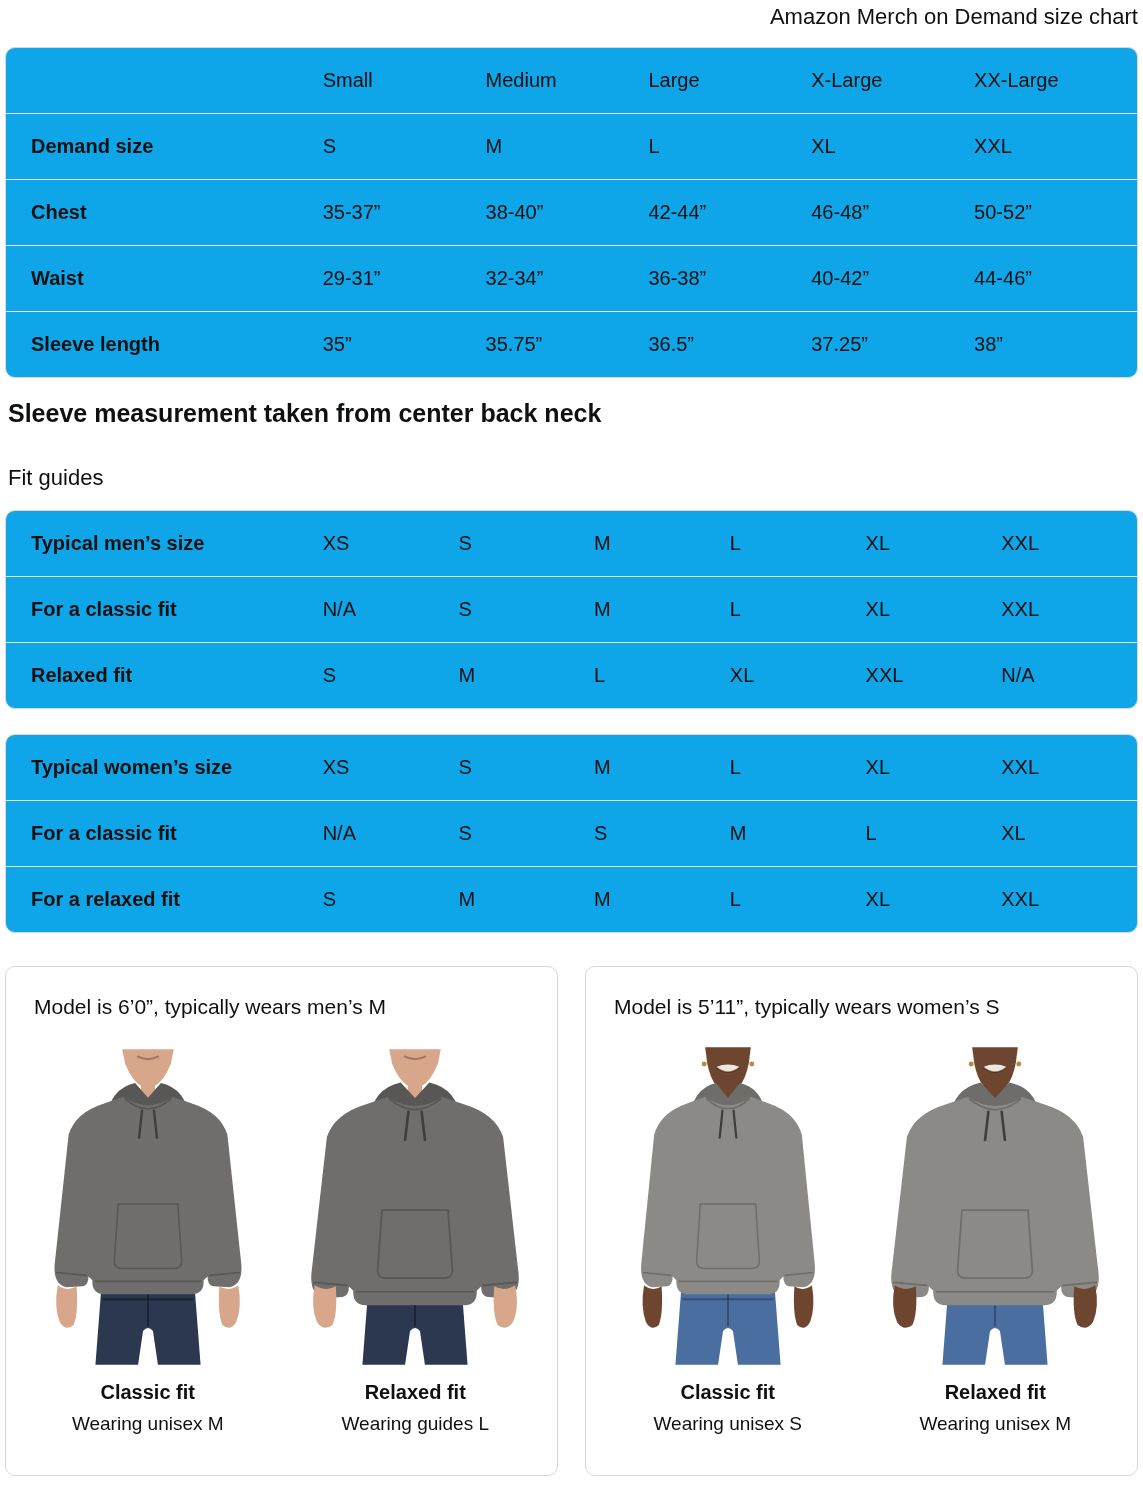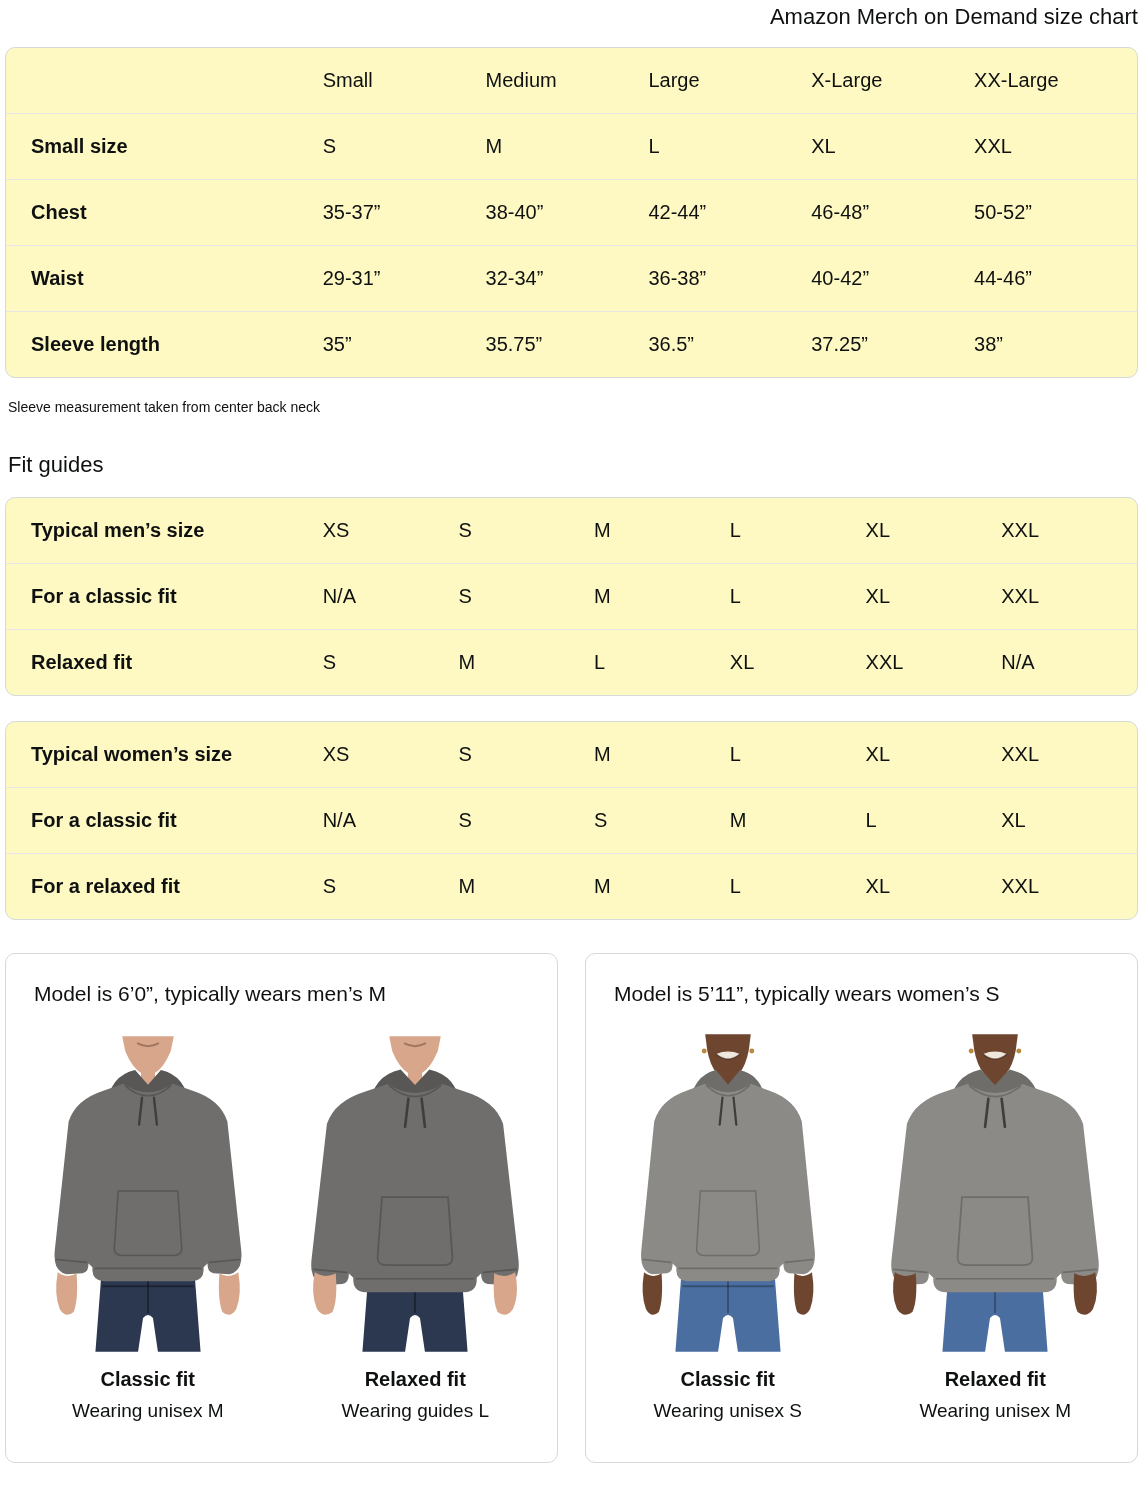--- a/index.html
+++ b/index.html
@@ -3,31 +3,31 @@
 <meta charset="utf-8">
 <style>
   html,body{margin:0;padding:0;background:#fff;color:#0f1111;
     font-family:"Liberation Sans","DejaVu Sans",sans-serif;}
   body{width:1143px;}
   main{padding:4px 5px 6px 5px;}
   h1{font-size:22px;font-weight:400;margin:0 0 17px 3px;line-height:1.2;text-align:right;}
   
   table.chart{width:100%;border-collapse:separate;border-spacing:0;
     border:1px solid #d5d9d9;border-radius:10px;font-size:20px;color:#0f1111;
-    table-layout:fixed;background:#fef9c3;}
+    table-layout:fixed;background:#0ea5e9;}
   table.chart th,table.chart td{text-align:left;font-weight:400;
     padding:21px 4px 21px 0;vertical-align:middle;}
   table.chart th:first-child,table.chart td:first-child{padding-left:25px;}
   table.chart thead th{border-bottom:1px solid #e7e7e7;}
   table.chart tbody tr + tr td{border-top:1px solid #e7e7e7;}
   table.chart td.lbl{font-weight:700;}
   col.c-label{width:28%;}
   col.c-size5{width:14.4%;}
   col.c-size6{width:12%;}
-  p.note{font-size:14px;margin:21px 0 1px 3px;}
+  p.note{font-size:25px;margin:21px 0 1px 3px;font-weight:bold;}
   h2{font-size:22px;font-weight:400;margin:37px 0 18px 3px;line-height:1.2;}
   .fit-gap{height:25px;}
   
   .cards{display:flex;gap:27px;margin-top:33px;}
   .card{flex:1;border:1px solid #d5d9d9;border-radius:10px;
     padding:27px 8px 40px;background:#fff;}
   .card h3{font-size:21px;font-weight:400;margin:0 0 12px 20px;line-height:1.25;}
   .figures{display:flex;}
   .figures figure{flex:1;margin:0;text-align:center;}
   .photo{height:334px;display:flex;justify-content:center;align-items:flex-end;overflow:hidden;}
@@ -73,21 +73,21 @@
         <th></th>
         <th>Small</th>
         <th>Medium</th>
         <th>Large</th>
         <th>X-Large</th>
         <th>XX-Large</th>
       </tr>
     </thead>
     <tbody>
       <tr>
-        <td class="lbl">Small size</td>
+        <td class="lbl">Demand size</td>
         <td>S</td>
         <td>M</td>
         <td>L</td>
         <td>XL</td>
         <td>XXL</td>
       </tr>
       <tr>
         <td class="lbl">Chest</td>
         <td>35-37”</td>
         <td>38-40”</td>

